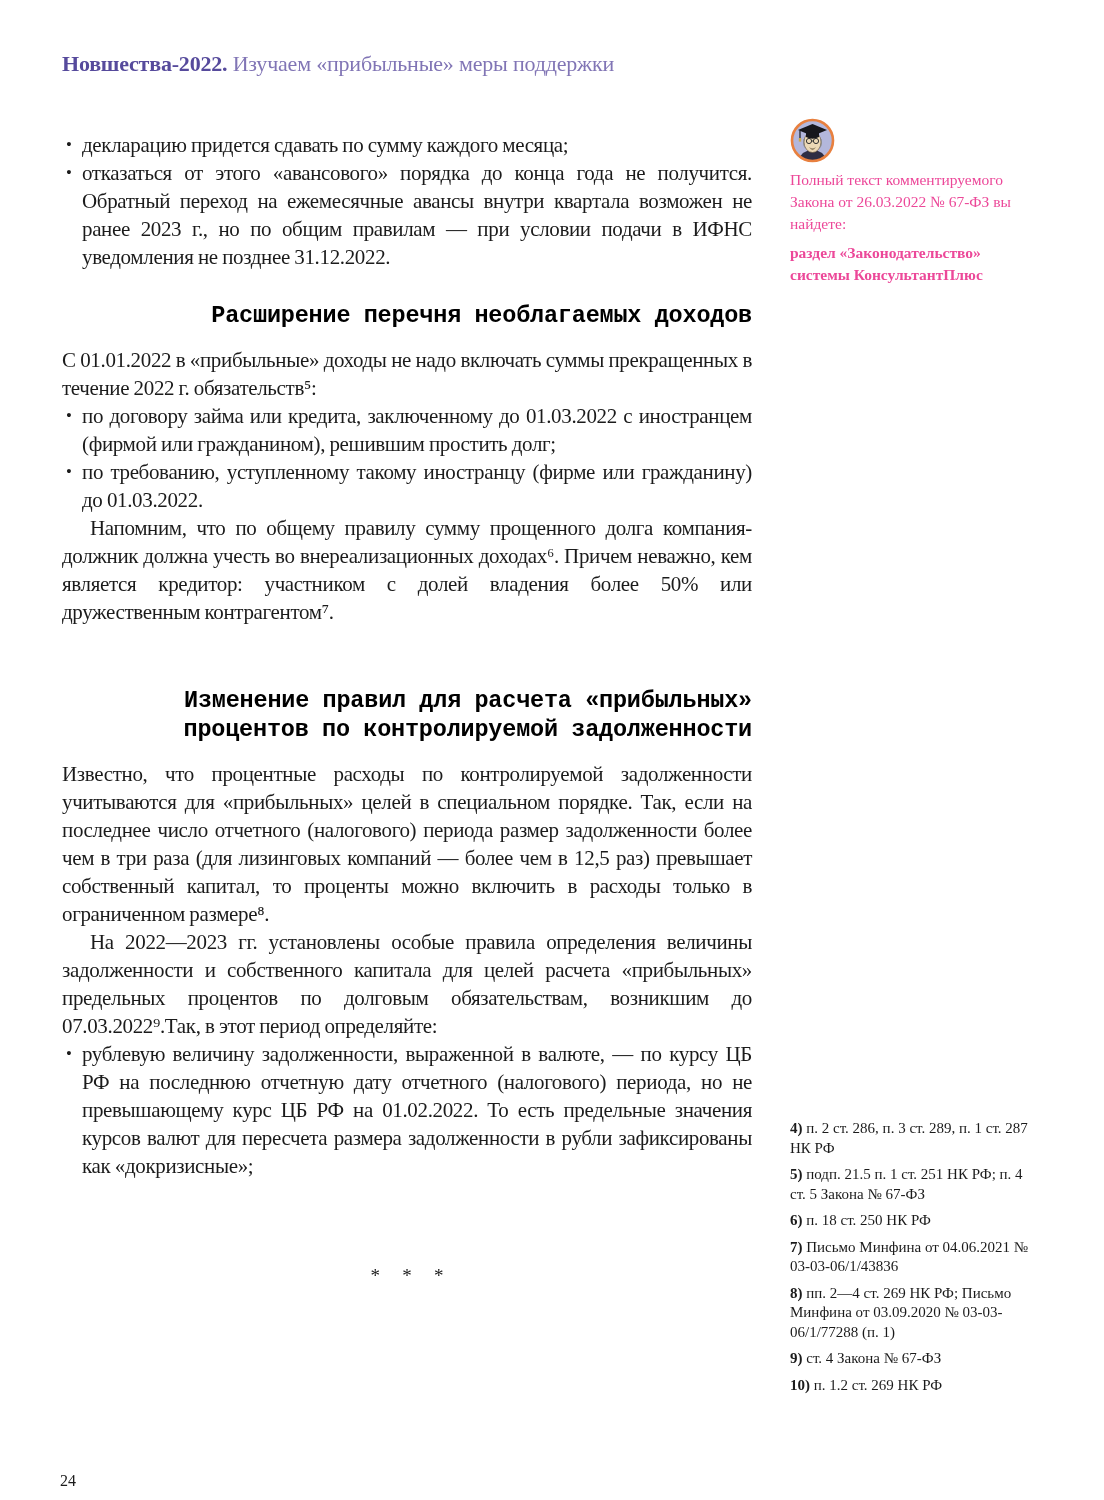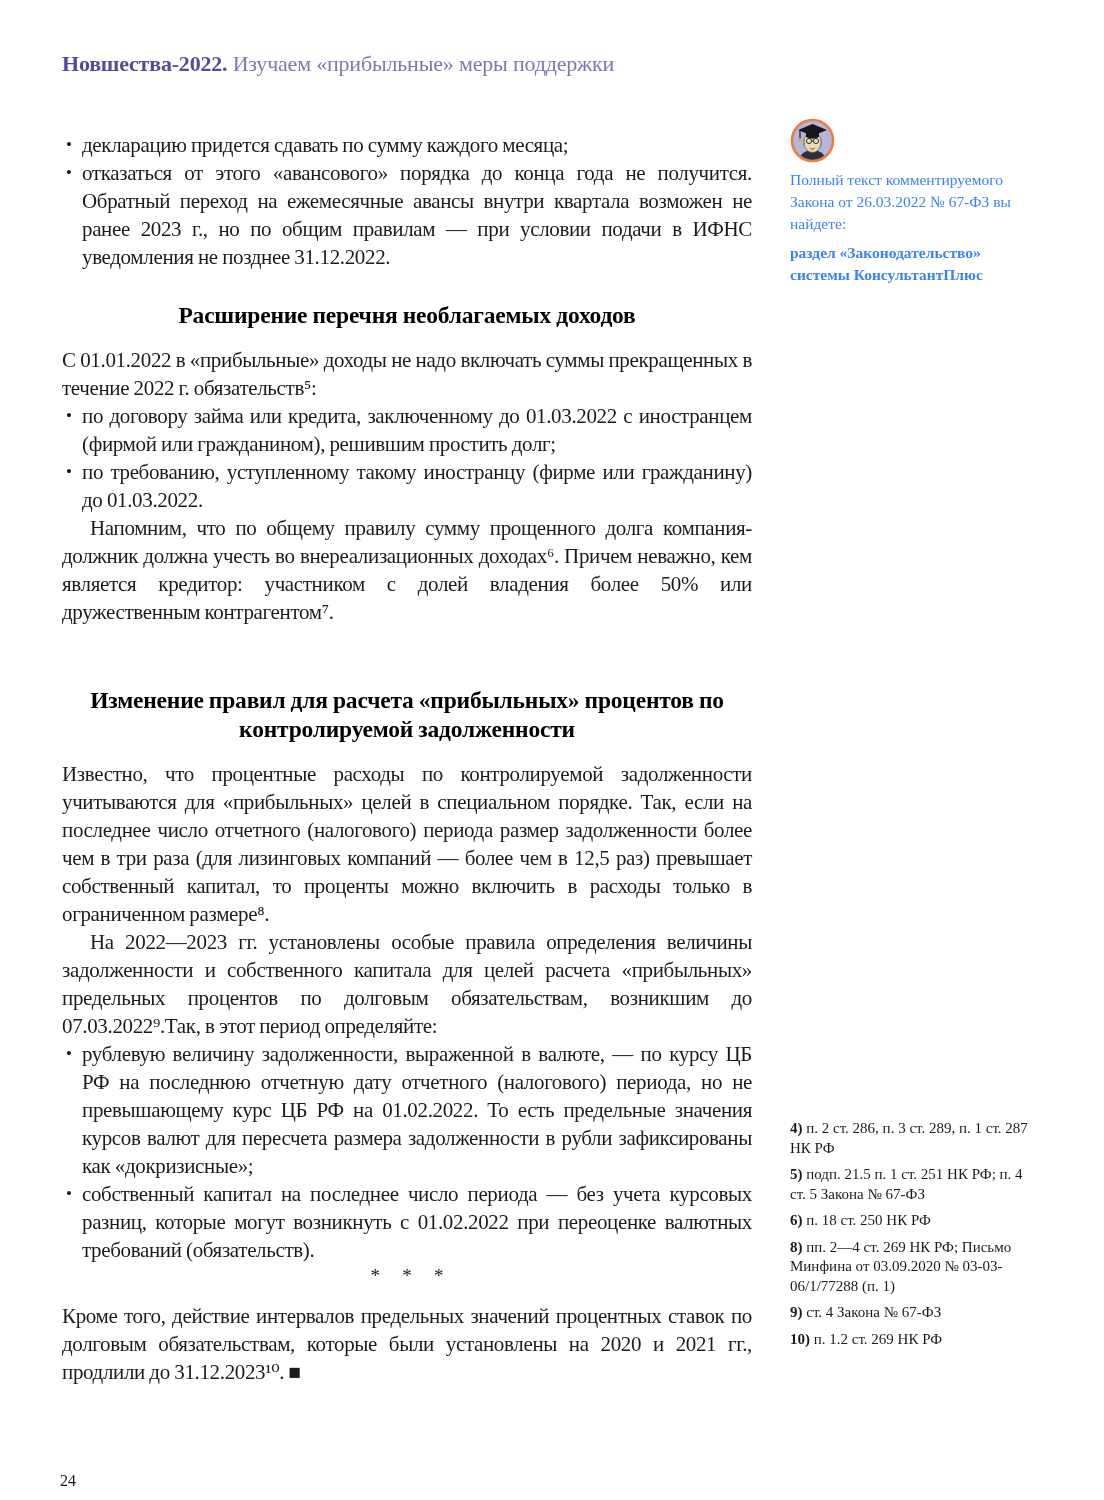--- a/index.html
+++ b/index.html
@@ -36,42 +36,42 @@
     text-align:justify;
   }
   .col p{margin:0;}
   .col p.indent{text-indent:28px;}
   .flow-a{top:131px;}
   .flow-b{top:686px;}
   .flow-c{top:1262px;}
   .heading{
     font-weight:bold;color:var(--heading-color);
     font-size:23.5px;line-height:29px;letter-spacing:-0.2px;
-    text-align:center;margin:0;
+    text-align:right;margin:0;font-family:Liberation Mono, monospace;
   }
   .heading.h1{margin:30px 0 16px 0;}
   .heading.h2{margin:0 0 16px 0;}
   ul.bullets{list-style:none;margin:0;padding:0;}
   ul.bullets li{
     position:relative;padding-left:20px;margin:0;
   }
   ul.bullets li::before{
     content:"\2022";
     position:absolute;left:4px;top:0;
     font-size:0.8em;line-height:28px;
   }
   .stars{
     text-align:center;font-size:19px;letter-spacing:9px;
     margin:0 0 12px 0;text-indent:9px;
   }
   
   .avatar{position:absolute;left:789px;top:117px;width:47px;height:47px;}
   .side-note{
     position:absolute;left:790px;top:169px;width:248px;
-    font-size:15.5px;line-height:22px;color:#3b82f6;
+    font-size:15.5px;line-height:22px;color:#ec4899;
   }
   .side-note p{margin:0;}
   .side-note .bold-part{font-weight:bold;margin-top:7px;}
   .footnotes{
     position:absolute;left:790px;top:1119px;width:248px;
     font-size:15px;line-height:19.5px;color:#1b1b1b;
   }
   .footnote{margin:0 0 7px 0;}
   .footnote .num{font-weight:bold;}
   .page-number{
@@ -133,33 +133,32 @@
     </ul>
     <p class="indent">Напомним, что по общему правилу сумму прощенного долга компания-должник должна учесть во внереализационных доходах⁶. Причем неважно, кем является кредитор: участником с долей владения более 50% или дружественным контрагентом⁷.</p>
   </section>
 
   <section class="col flow-b">
     <h2 class="heading h2">Изменение правил для расчета «прибыльных» процентов по контролируемой задолженности</h2>
     <p>Известно, что процентные расходы по контролируемой задолженности учитываются для «прибыльных» целей в специальном порядке. Так, если на последнее число отчетного (налогового) периода размер задолженности более чем в три раза (для лизинговых компаний — более чем в 12,5 раз) превышает собственный капитал, то проценты можно включить в расходы только в ограниченном размере⁸.</p>
     <p class="indent">На 2022—2023 гг. установлены особые правила определения величины задолженности и собственного капитала для целей расчета «прибыльных» предельных процентов по долговым обязательствам, возникшим до 07.03.2022⁹.Так, в этот период определяйте:</p>
     <ul class="bullets">
       <li>рублевую величину задолженности, выраженной в валюте, — по курсу ЦБ РФ на последнюю отчетную дату отчетного (налогового) периода, но не превышающему курс ЦБ РФ на 01.02.2022. То есть предельные значения курсов валют для пересчета размера задолженности в рубли зафиксированы как «докризисные»;</li>
-      <li>собственный капитал на последнее число периода — без учета курсовых разниц, которые могут возникнуть с 01.02.2022 при переоценке валютных требований (обязательств).</li>
     </ul>
   </section>
 
   <section class="col flow-c">
     <div class="stars">* * *</div>
-    <p>Кроме того, действие интервалов предельных значений процентных ставок по долговым обязательствам, которые были установлены на 2020 и 2021 гг., продлили до 31.12.2023¹⁰. ■</p>
   </section>
 
   <aside class="footnotes">
     <p class="footnote"><span class="num">4)</span> <span>п. 2 ст. 286, п. 3 ст. 289, п. 1 ст. 287 НК РФ</span></p>
     <p class="footnote"><span class="num">5)</span> <span>подп. 21.5 п. 1 ст. 251 НК РФ; п. 4 ст. 5 Закона № 67-ФЗ</span></p>
     <p class="footnote"><span class="num">6)</span> <span>п. 18 ст. 250 НК РФ</span></p>
+    <p class="footnote"><span class="num">7)</span> <span>Письмо Минфина от 04.06.2021 № 03-03-06/1/43836</span></p>
     <p class="footnote"><span class="num">8)</span> <span>пп. 2—4 ст. 269 НК РФ; Письмо Минфина от 03.09.2020 № 03-03-06/1/77288 (п. 1)</span></p>
     <p class="footnote"><span class="num">9)</span> <span>ст. 4 Закона № 67-ФЗ</span></p>
     <p class="footnote"><span class="num">10)</span> <span>п. 1.2 ст. 269 НК РФ</span></p>
   </aside>
 
   <div class="page-number">24</div>
 
 </div>
 
 </body></html>

